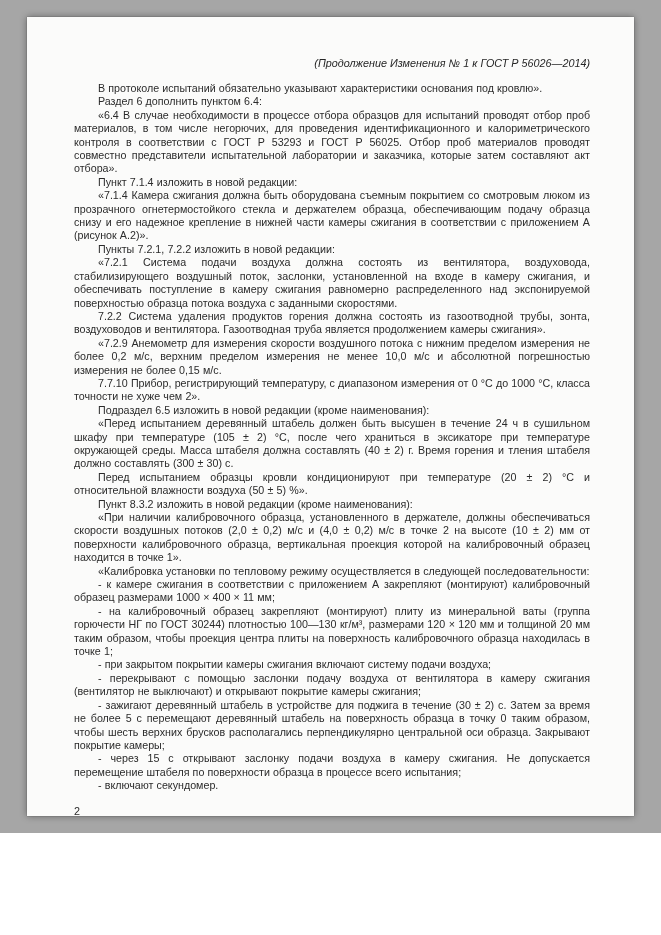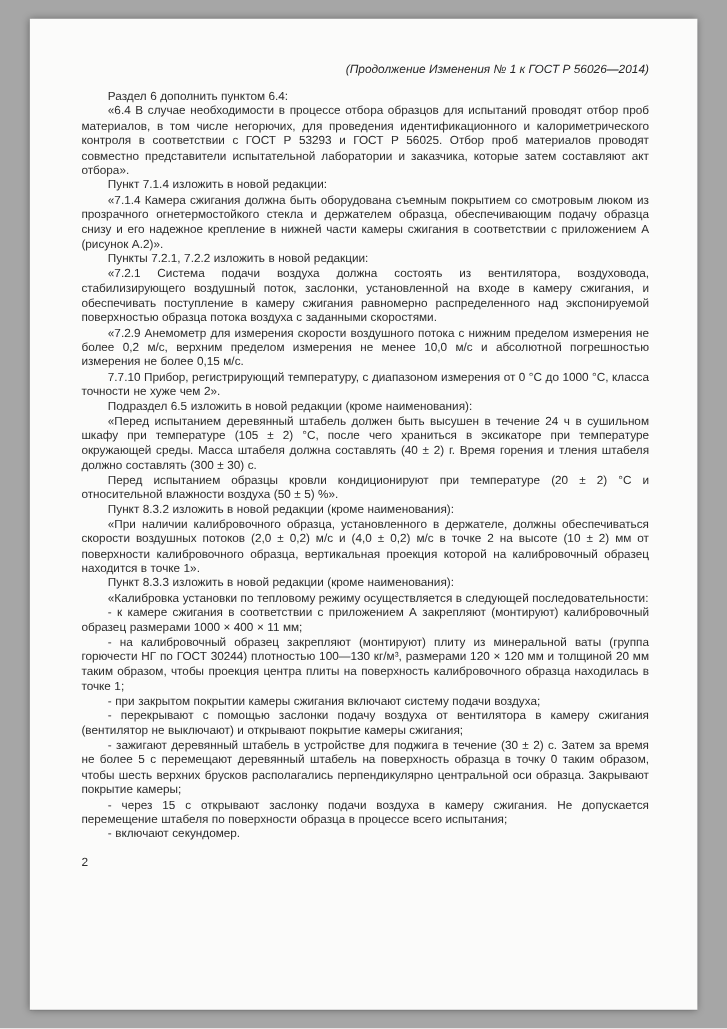--- a/index.html
+++ b/index.html
@@ -1,21 +1,21 @@
 <!DOCTYPE html>
 <html><head>
 <meta charset="utf-8">
 <style>
   * { margin: 0; padding: 0; box-sizing: border-box; }
   html, body {
     width: 661px; height: 935px;
     font-family: "Liberation Sans", sans-serif;
   }
   .screen {
-    width: 661px; height: 935px;
+    width: 661px; height: 833px;
     background: #a6a6a6;
     padding: 17px 27px;
   }
   .page {
     width: 100%; height: 100%;
     background: #fbfbfa;
     box-shadow: 0 0 7px rgba(0,0,0,0.40), 0 0 1px rgba(0,0,0,0.45);
     padding: 40px 44px 20px 47px;
     color: #2b2b2b;
     overflow: hidden;
@@ -44,34 +44,35 @@
 </style>
 </head>
 <body>
 
 <div class="screen">
   <div class="page">
 
     <div class="running-header">(Продолжение Изменения № 1 к ГОСТ Р 56026—2014)</div>
 
     <div class="content">
+      <p class="para">В протоколе испытаний обязательно указывают характеристики основания под кровлю».</p>
       <p class="para">Раздел 6 дополнить пунктом 6.4:</p>
       <p class="para">«6.4 В случае необходимости в процессе отбора образцов для испытаний проводят отбор проб материалов, в том числе негорючих, для проведения идентификационного и калориметрического контроля в соответствии с ГОСТ Р 53293 и ГОСТ Р 56025. Отбор проб материалов проводят совместно представители испытательной лаборатории и заказчика, которые затем составляют акт отбора».</p>
       <p class="para">Пункт 7.1.4 изложить в новой редакции:</p>
       <p class="para">«7.1.4 Камера сжигания должна быть оборудована съемным покрытием со смотровым люком из прозрачного огнетермостойкого стекла и держателем образца, обеспечивающим подачу образца снизу и его надежное крепление в нижней части камеры сжигания в соответствии с приложением А (рисунок А.2)».</p>
       <p class="para">Пункты 7.2.1, 7.2.2 изложить в новой редакции:</p>
       <p class="para">«7.2.1 Система подачи воздуха должна состоять из вентилятора, воздуховода, стабилизирующего воздушный поток, заслонки, установленной на входе в камеру сжигания, и обеспечивать поступление в камеру сжигания равномерно распределенного над экспонируемой поверхностью образца потока воздуха с заданными скоростями.</p>
+      <p class="para">7.2.2 Система удаления продуктов горения должна состоять из газоотводной трубы, зонта, воздуховодов и вентилятора. Газоотводная труба является продолжением камеры сжигания».</p>
       <p class="para">«7.2.9 Анемометр для измерения скорости воздушного потока с нижним пределом измерения не более 0,2 м/с, верхним пределом измерения не менее 10,0 м/с и абсолютной погрешностью измерения не более 0,15 м/с.</p>
       <p class="para">7.7.10 Прибор, регистрирующий температуру, с диапазоном измерения от 0 °С до 1000 °С, класса точности не хуже чем 2».</p>
       <p class="para">Подраздел 6.5 изложить в новой редакции (кроме наименования):</p>
       <p class="para">«Перед испытанием деревянный штабель должен быть высушен в течение 24 ч в сушильном шкафу при температуре (105 ± 2) °С, после чего храниться в эксикаторе при температуре окружающей среды. Масса штабеля должна составлять (40 ± 2) г. Время горения и тления штабеля должно составлять (300 ± 30) с.</p>
       <p class="para">Перед испытанием образцы кровли кондиционируют при температуре (20 ± 2) °С и относительной влажности воздуха (50 ± 5) %».</p>
       <p class="para">Пункт 8.3.2 изложить в новой редакции (кроме наименования):</p>
       <p class="para">«При наличии калибровочного образца, установленного в держателе, должны обеспечиваться скорости воздушных потоков (2,0 ± 0,2) м/с и (4,0 ± 0,2) м/с в точке 2 на высоте (10 ± 2) мм от поверхности калибровочного образца, вертикальная проекция которой на калибровочный образец находится в точке 1».</p>
-      <p class="para">Пункт 8.3.3 изложить в новой редакции (кроме наименования):</p>
       <p class="para">«Калибровка установки по тепловому режиму осуществляется в следующей последовательности:</p>
       <p class="para">- к камере сжигания в соответствии с приложением А закрепляют (монтируют) калибровочный образец размерами 1000 × 400 × 11 мм;</p>
       <p class="para">- на калибровочный образец закрепляют (монтируют) плиту из минеральной ваты (группа горючести НГ по ГОСТ 30244) плотностью 100—130 кг/м³, размерами 120 × 120 мм и толщиной 20 мм таким образом, чтобы проекция центра плиты на поверхность калибровочного образца находилась в точке 1;</p>
       <p class="para">- при закрытом покрытии камеры сжигания включают систему подачи воздуха;</p>
       <p class="para">- перекрывают с помощью заслонки подачу воздуха от вентилятора в камеру сжигания (вентилятор не выключают) и открывают покрытие камеры сжигания;</p>
       <p class="para">- зажигают деревянный штабель в устройстве для поджига в течение (30 ± 2) с. Затем за время не более 5 с перемещают деревянный штабель на поверхность образца в точку 0 таким образом, чтобы шесть верхних брусков располагались перпендикулярно центральной оси образца. Закрывают покрытие камеры;</p>
       <p class="para">- через 15 с открывают заслонку подачи воздуха в камеру сжигания. Не допускается перемещение штабеля по поверхности образца в процессе всего испытания;</p>
       <p class="para">- включают секундомер.</p>
     </div>
 

